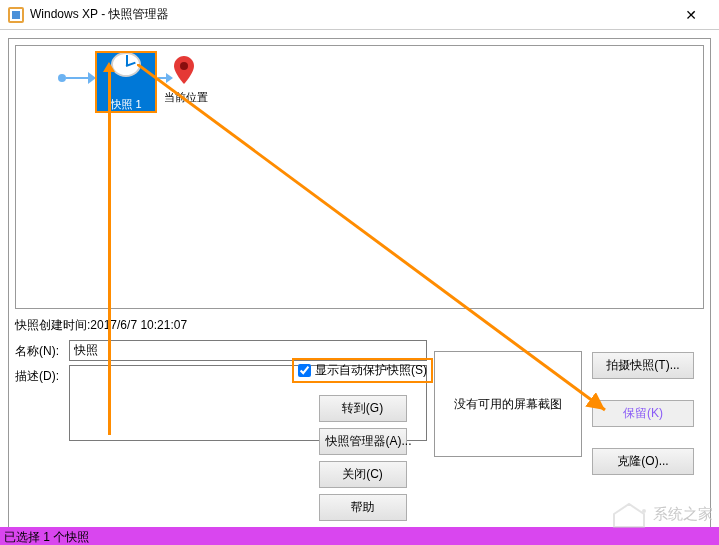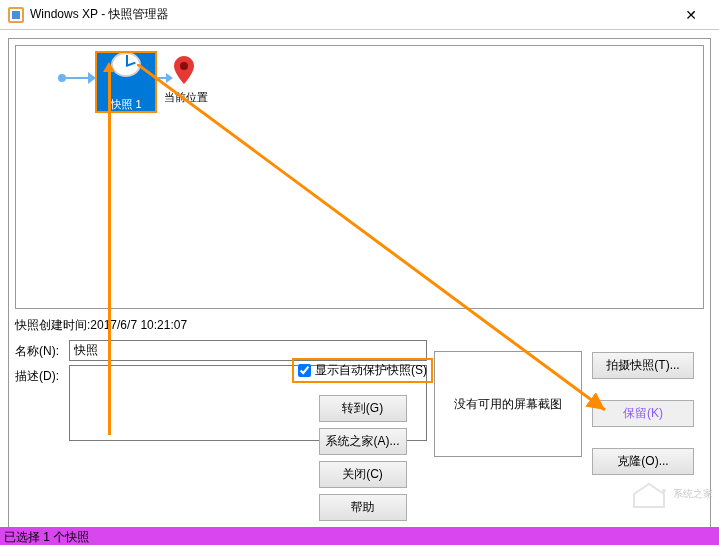--- a/index.html
+++ b/index.html
@@ -54,21 +54,21 @@
     .spacer { flex: 1; }
     .bottom-btn { width: 88px; }
 
     .status-bar { position: absolute; bottom: 0; left: 0; right: 0; height: 18px; font-size: 12px; padding: 2px 4px; background: #d946ef; }
 
     .annotation-arrow-v { position: absolute; left: 108px; top: 70px; width: 3px; height: 365px; background: #ff8c00; z-index: 5; pointer-events: none; }
     .annotation-arrow-v::before { content: ''; position: absolute; top: -8px; left: -5px; width: 0; height: 0; border-left: 6px solid transparent; border-right: 6px solid transparent; border-bottom: 10px solid #ff8c00; }
     
     .annotation-diag { position: absolute; top: 64px; left: 137px; width: 577px; height: 354px; z-index: 5; pointer-events: none; }
 
-    .watermark { position: absolute; bottom: 36px; right: 6px; color: #c9c9c9; font-size: 10px; display: flex; align-items: center; gap: 4px; z-index: 10; pointer-events: none; }
+    .watermark { position: absolute; bottom: 16px; right: 6px; color: #c9c9c9; font-size: 15px; display: flex; align-items: center; gap: 4px; z-index: 10; pointer-events: none; }
     .wm-logo { width: 40px; height: 30px; opacity: 0.5; }
   </style>
 </head>
 <body>
 
 <div class="titlebar">
   <span class="title-icon">
       <span class="title-icon-inner"></span>
     </span>
   <span class="title-text">Windows XP - 快照管理器</span>
@@ -123,21 +123,21 @@
     <button class="btn">克隆(O)...</button>
   </div>
 
   <div class="bottom-row">
     <label class="checkbox-wrap">
       <input type="checkbox" checked="" style="">
       <span>显示自动保护快照(S)</span>
     </label>
     <div class="spacer"></div>
     <button class="btn bottom-btn">转到(G)</button>
-    <button class="btn bottom-btn">系统之家(A)...</button>
+    <button class="btn bottom-btn">快照管理器(A)...</button>
     <button class="btn bottom-btn">关闭(C)</button>
     <button class="btn bottom-btn">帮助</button>
   </div>
 
 </div>
 
 <div class="annotation-arrow-v"></div>
 <svg class="annotation-diag">
   <defs>
     <marker id="arrh" markerWidth="8" markerHeight="8" refX="6" refY="3" orient="auto">

